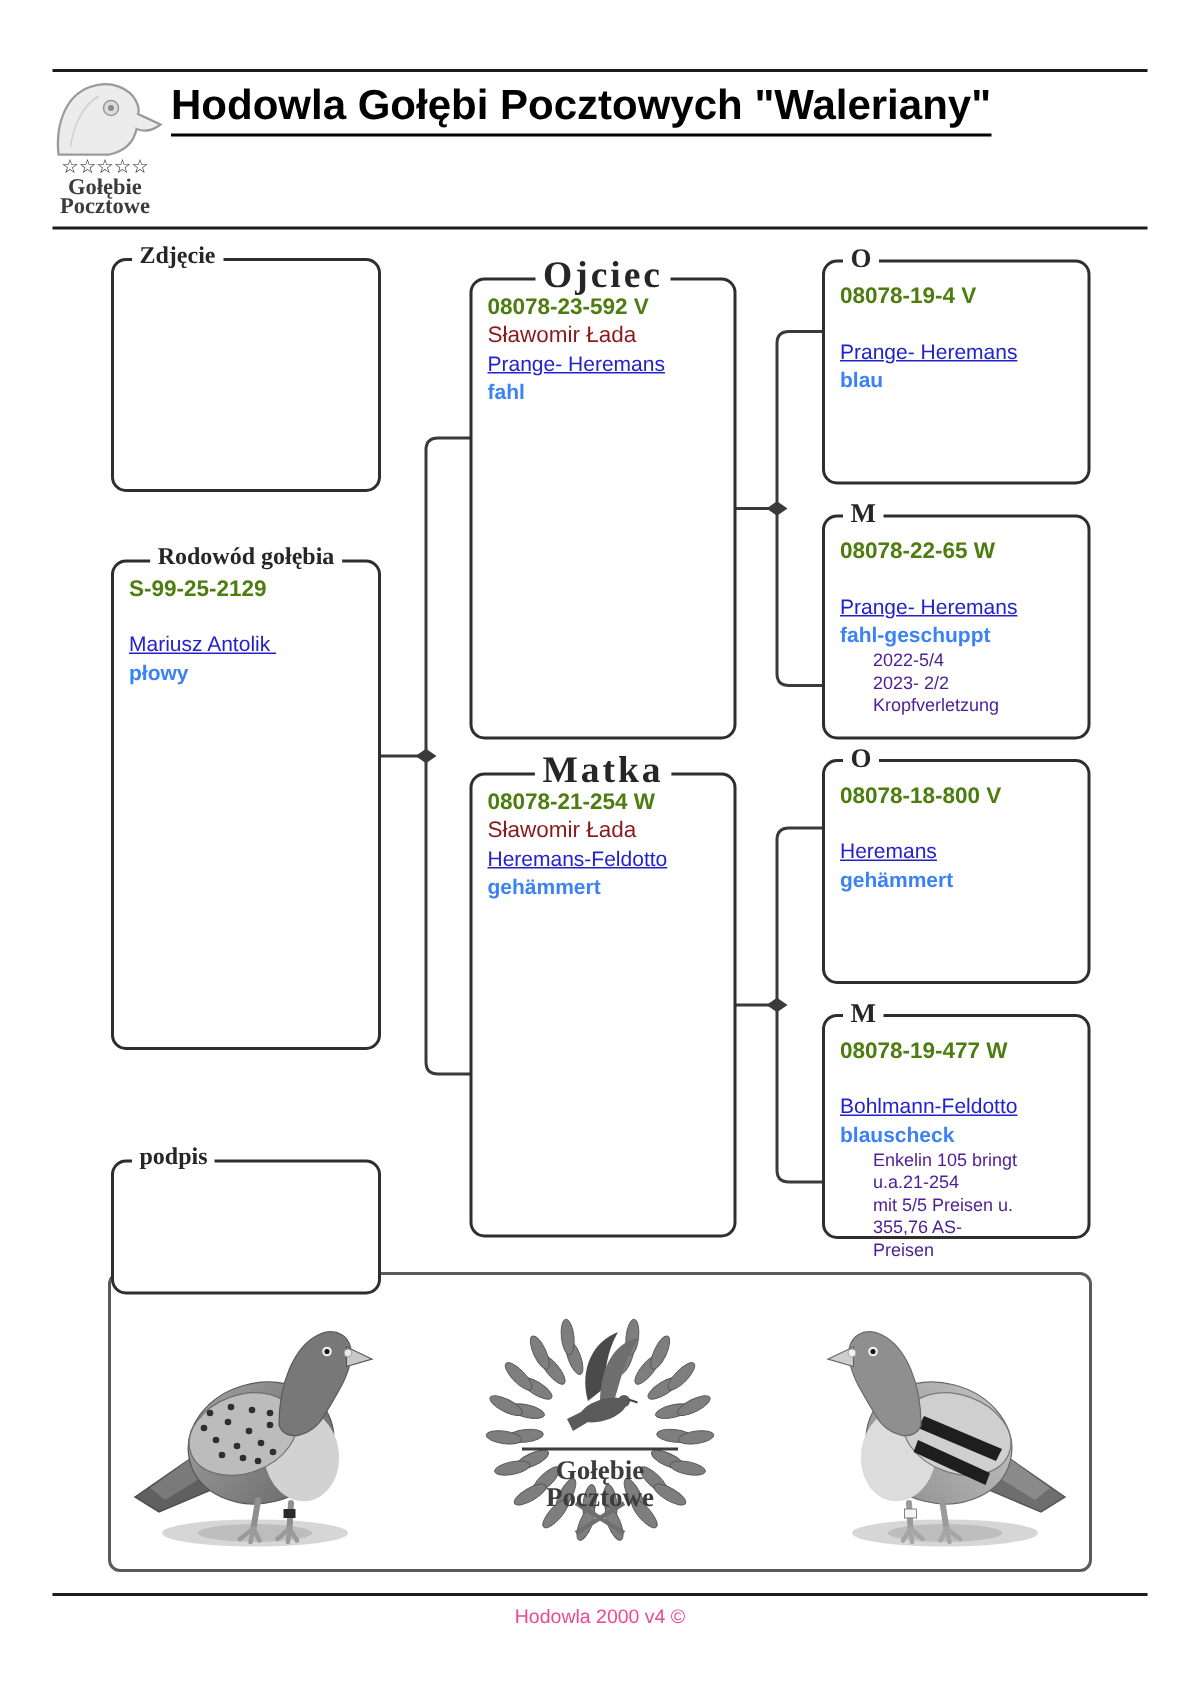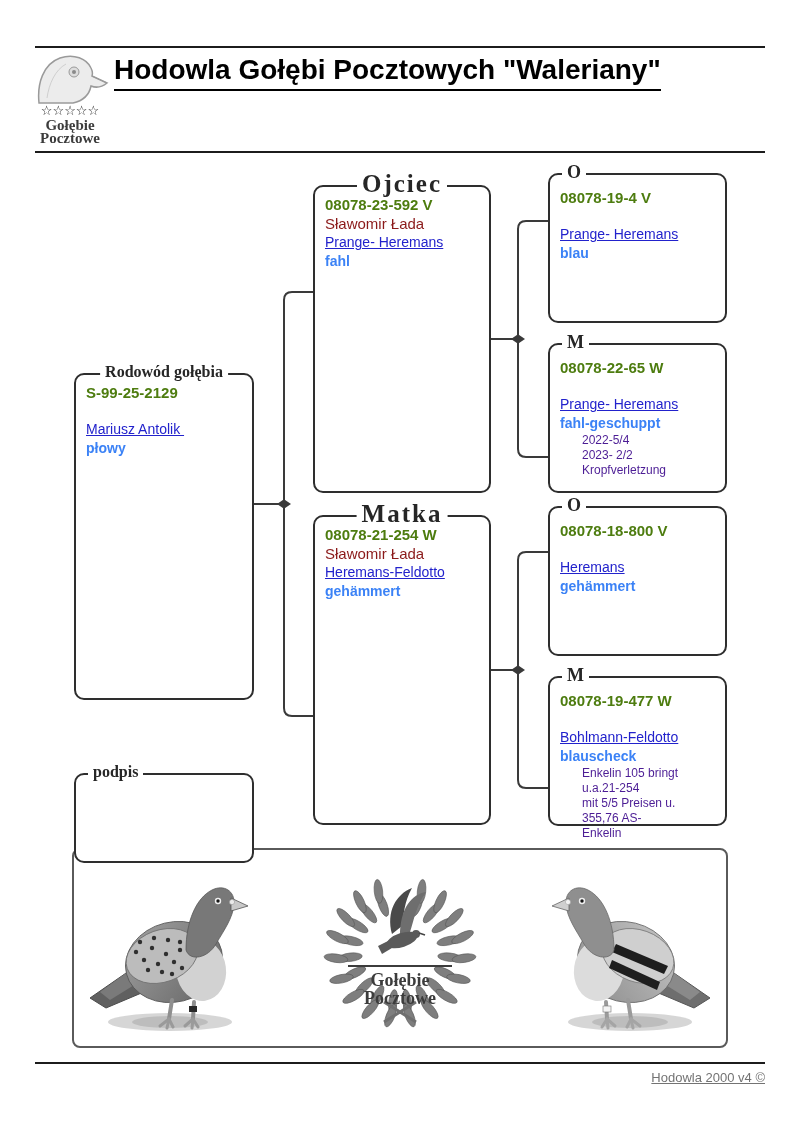--- a/index.html
+++ b/index.html
@@ -35,22 +35,22 @@
   .cline{font-size:14px;font-weight:bold;color:#3b82f6;line-height:19px;}
   .note{font-size:12px;color:#4c1d95;line-height:15px;margin-left:22px;}
   .spacer{height:18px;}
 
   .connectors{position:absolute;left:0;top:0;z-index:1;pointer-events:none;}
 
   
   .banner{position:absolute;left:72px;top:848px;width:656px;height:200px;box-sizing:border-box;
           border:2px solid #5a5a5a;border-radius:8px;background:#fff;overflow:hidden;}
 
-  .credit{position:absolute;left:35px;top:1070px;width:730px;text-align:right;
-          font-size:13px;color:#737373;text-decoration:underline;}
+  .credit{position:absolute;left:35px;top:1070px;width:730px;text-align:center;
+          font-size:13px;color:#ec4899;}
 </style>
 </head>
 <body>
 
 <div class="page">
 
   <div class="rule" style="top:46px"></div>
 
   <svg class="logo-head" width="76" height="50" viewBox="0 0 76 50">
     <path d="M6,49 C4,30 10,10 27,4 C41,-1 54,5 58,14 C59,16 60,19 59,22 L74,29 C69,33 63,34 58,32 C56,42 49,47 40,49 Z" fill="#ececec" stroke="#9a9a9a" stroke-width="1.5"></path>
@@ -76,20 +76,23 @@
       <path d="M489,670 L516,670"></path>
       <path d="M551,552 L526,552 Q518,552 518,560 L518,780 Q518,788 526,788 L551,788"></path>
     </g>
     <g fill="#3a3a3a">
       <polygon points="277,504 284,499.2 291,504 284,508.8"></polygon>
       <polygon points="511,339 518,334.2 525,339 518,343.8"></polygon>
       <polygon points="511,670 518,665.2 525,670 518,674.8"></polygon>
     </g>
   </svg>
 
+  <div class="pbox" style="left:74px;top:172px;width:180px;height:156px">
+    <span class="plabel">Zdjęcie</span>
+  </div>
 
   <div class="pbox" style="left:74px;top:373px;width:180px;height:327px">
     <span class="plabel plabel-center">Rodowód gołębia</span>
     <div class="ring">S-99-25-2129</div>
     <div class="spacer"></div>
     <a class="strain">Mariusz Antolik&nbsp;</a>
     <div class="cline">płowy</div>
   </div>
 
   <div class="pbox" style="left:74px;top:773px;width:180px;height:90px">
@@ -139,21 +142,21 @@
   </div>
 
   <div class="pbox gpad" style="left:548px;top:676px;width:179px;height:150px">
     <span class="plabel plabel-om">M</span>
     <div class="ring">08078-19-477 W</div>
     <div class="spacer"></div>
     <a class="strain">Bohlmann-Feldotto</a>
     <div class="cline">blauscheck</div>
     <div class="note">Enkelin 105 bringt u.a.21-254</div>
     <div class="note">mit 5/5 Preisen u. 355,76 AS-</div>
-    <div class="note">Enkelin</div>
+    <div class="note">Preisen</div>
   </div>
 
   <div class="banner">
     <svg width="652" height="196" viewBox="0 0 652 196">
       <defs>
         <linearGradient id="pgBodyL" x1="0" y1="0" x2="1" y2="1">
           <stop offset="0" stop-color="#a2a2a2"></stop>
             <stop offset="1" stop-color="#646464"></stop>
         </linearGradient>
         <linearGradient id="pgBodyR" x1="0" y1="0" x2="1" y2="1">

